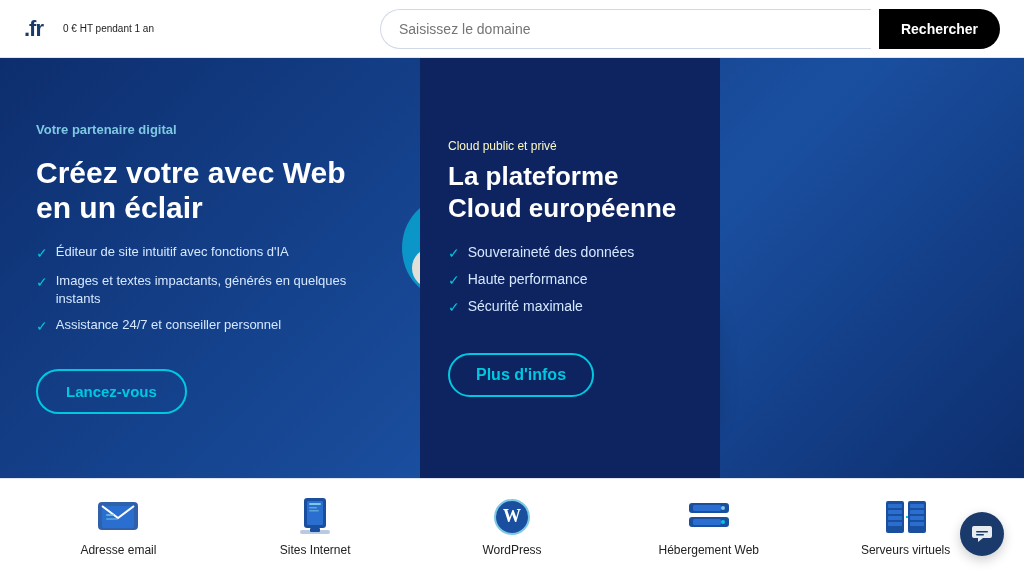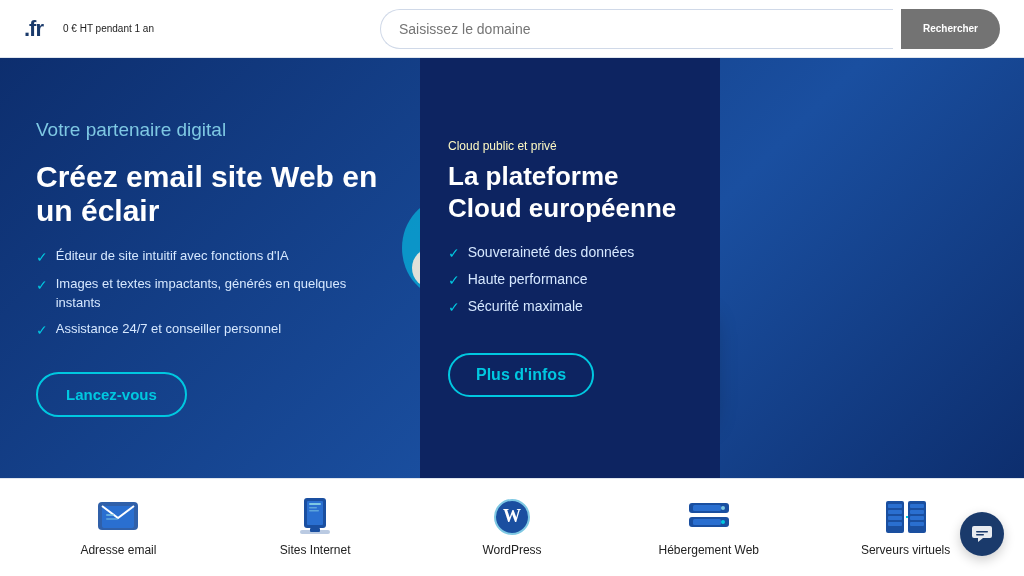--- a/index.html
+++ b/index.html
@@ -47,26 +47,26 @@
       border-right: none;
       border-radius: 25px 0 0 25px;
       padding: 9px 18px;
       font-size: 14px;
       color: #888;
       outline: none;
       background: #fff;
       height: 40px;
     }
     .search-btn {
-      background: #737373;
+      background: #000000;
       color: #fff;
       border: none;
       border-radius: 0 25px 25px 0;
       padding: 9px 22px;
-      font-size: 10px;
+      font-size: 14px;
       font-weight: 700;
       cursor: pointer;
       height: 40px;
       white-space: nowrap;
     }
 
     
     .hero {
       display: flex;
       height: 420px;
@@ -81,22 +81,22 @@
       padding: 32px 32px 32px 36px;
       display: flex;
       flex-direction: column;
       justify-content: center;
       position: relative;
       z-index: 2;
       max-width: 420px;
     }
     .hero-subtitle {
       color: #7ec8e3;
-      font-size: 19px;
-      font-weight: 400;
+      font-size: 13px;
+      font-weight: 700;
       margin-bottom: 19px;
     }
     .hero-title {
       color: #fff;
       font-size: 30px;
       font-weight: 800;
       line-height: 1.15;
       margin-bottom: 18px;
     }
     .hero-features {
@@ -347,21 +347,21 @@
   <div class="search-bar">
     <input class="search-input" type="text" placeholder="Saisissez le domaine" style="">
     <button class="search-btn">Rechercher</button>
   </div>
 </div>
 
 <div class="hero">
 
   <div class="hero-left">
     <div class="hero-subtitle">Votre partenaire digital</div>
-    <div class="hero-title">Créez email site Web en un éclair</div>
+    <div class="hero-title">Créez votre avec Web en un éclair</div>
     <ul class="hero-features">
       <li>
         <span class="check-icon">✓</span>
         <span>Éditeur de site intuitif avec fonctions d'IA</span>
       </li>
       <li>
         <span class="check-icon">✓</span>
         <span>Images et textes impactants, générés en quelques instants</span>
       </li>
       <li>

